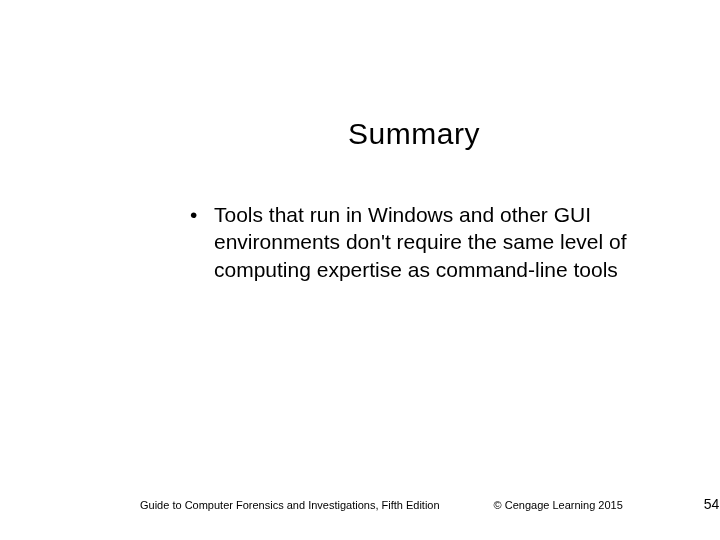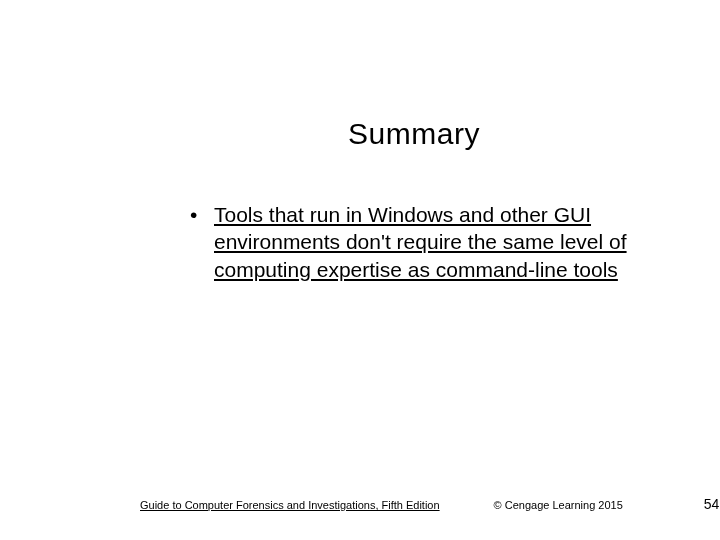--- a/index.html
+++ b/index.html
@@ -28,21 +28,20 @@
       font-weight: normal;
       text-align: center;
       margin-bottom: 50px;
       letter-spacing: 0.5px;
     }
     .content {
       padding-left: 30px;
     }
     ul {
       list-style: none;
-      text-decoration: underline;
     }
     ul li {
       font-size: 21px;
       line-height: 1.3;
       margin-bottom: 0px;
       position: relative;
       padding-left: 26px;
     }
     ul li::before {
       content: "•";
@@ -56,21 +55,20 @@
       bottom: 28px;
       left: 50px;
       right: 30px;
       display: flex;
       align-items: baseline;
       justify-content: space-between;
       font-size: 11px;
     }
     .footer-left {
       flex: 0 0 auto;
-      text-decoration: underline;
     }
     .footer-right-group {
       display: flex;
       align-items: baseline;
       gap: 45px;
       text-align: center;
     }
     .footer-center {
       flex: 0 0 auto;
     }

